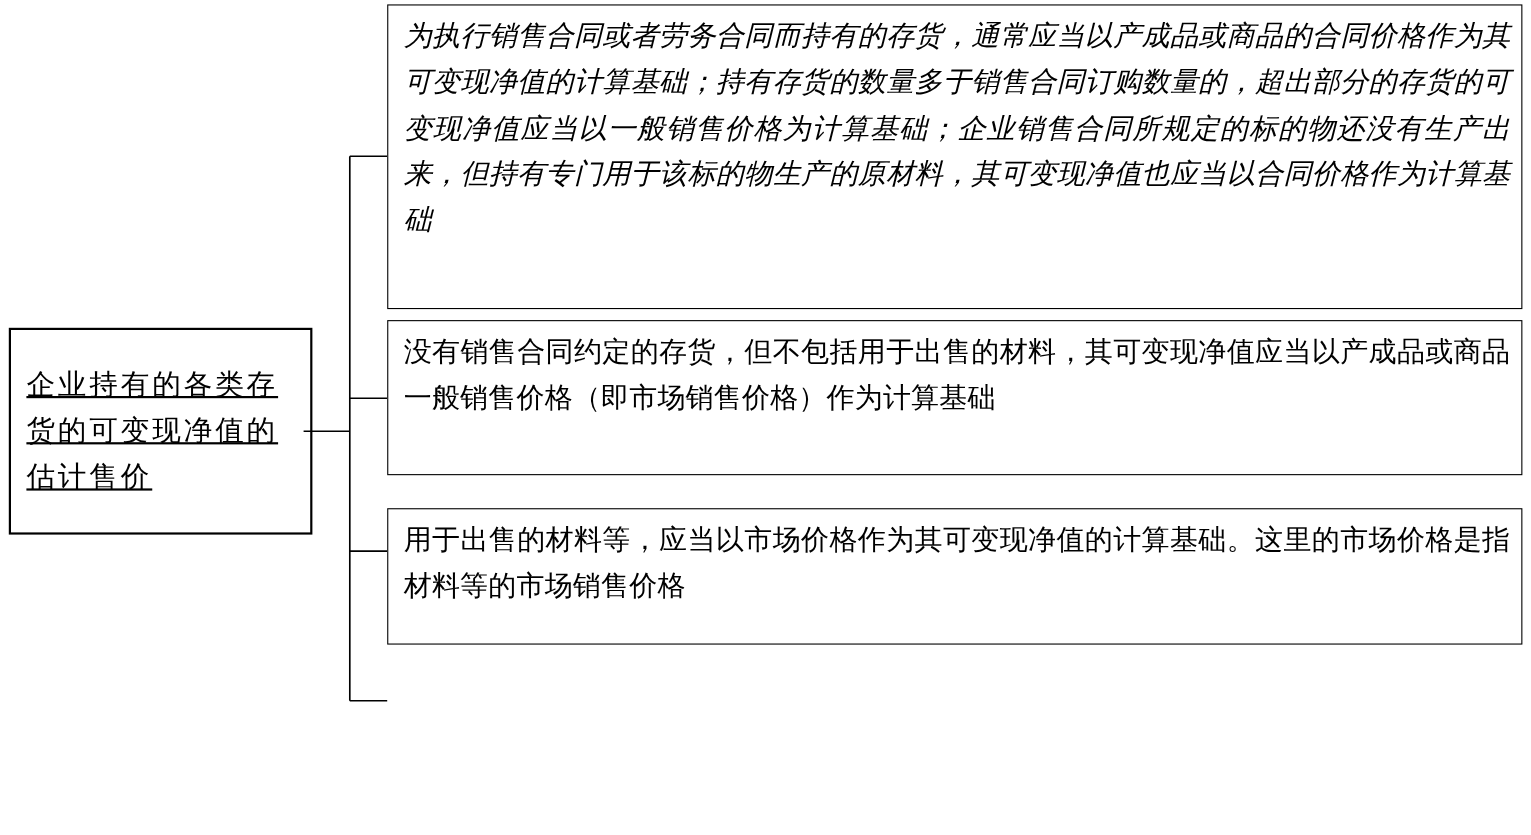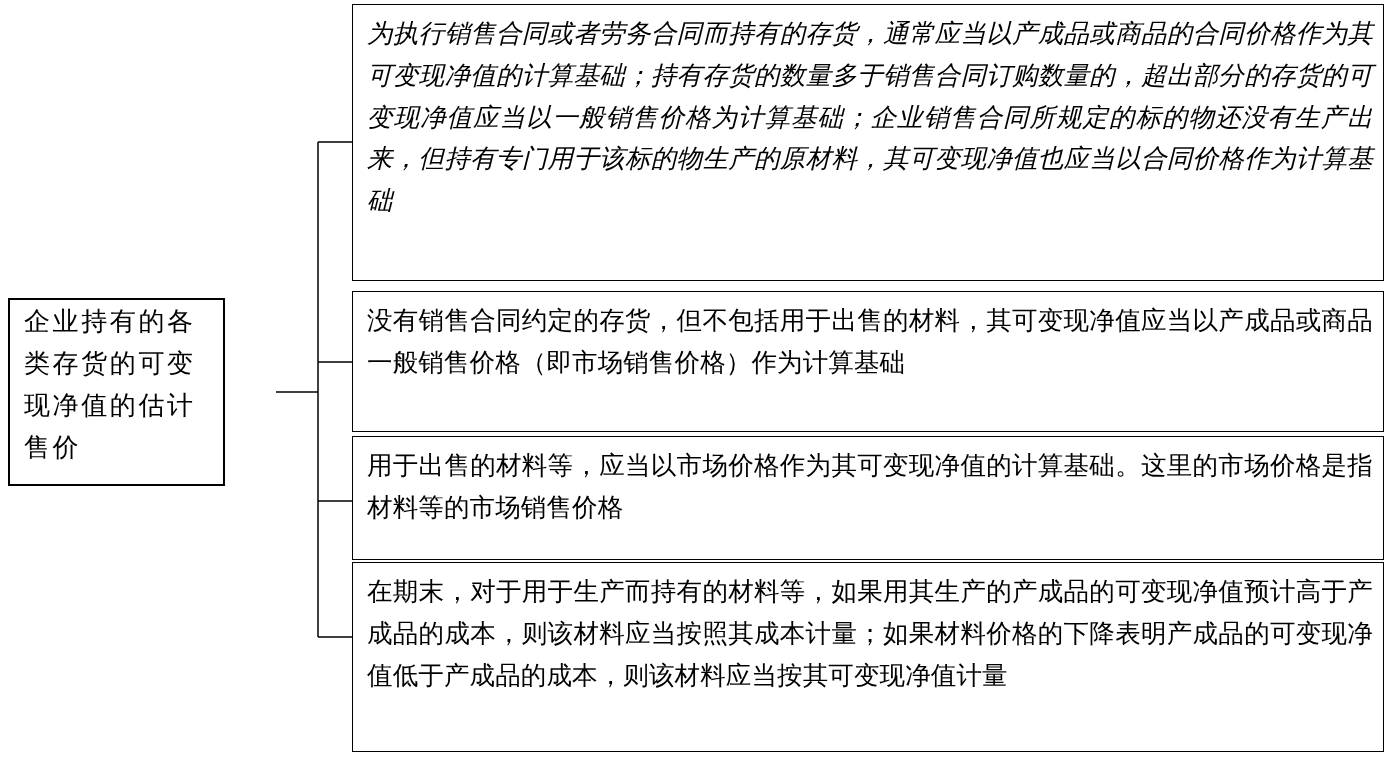--- a/index.html
+++ b/index.html
@@ -18,26 +18,28 @@
     position: relative;
     width: 1392px;
     height: 759px;
   }
 
   
   .root-node {
     position: absolute;
     left: 8px;
     top: 298px;
-    width: 217px;
+    width: 276px;
     height: 188px;
     border: 2px solid #000;
     box-sizing: border-box;
     display: flex;
+    align-items: center;
     justify-content: flex-start;
+    text-decoration: underline;
   }
   .root-text {
     font-size: 26px;
     line-height: 1.62;
     letter-spacing: 0.10em;
     padding: 0 14px;
     text-align: left;
     width: 100%;
     box-sizing: border-box;
   }
@@ -59,21 +61,21 @@
     letter-spacing: 0.005em;
     padding: 8px 10px 6px 14px;
     text-align: justify;
     text-justify: inter-ideograph;
     width: 100%;
     box-sizing: border-box;
   }
 
   #branch-1 { top: 4px;   height: 277px; font-style: italic; }
   #branch-2 { top: 291px; height: 141px; }
-  #branch-3 { top: 436px; height: 124px;  }
+  #branch-3 { top: 462px; height: 124px;  }
   #branch-4 { top: 562px; height: 190px; }
 
   
   #connectors {
     position: absolute;
     left: 0;
     top: 0;
     width: 1392px;
     height: 759px;
     pointer-events: none;
@@ -105,17 +107,14 @@
   </div>
 
   <div class="branch" id="branch-2">
     <div class="btext">没有销售合同约定的存货，但不包括用于出售的材料，其可变现净值应当以产成品或商品一般销售价格（即市场销售价格）作为计算基础</div>
   </div>
 
   <div class="branch" id="branch-3">
     <div class="btext">用于出售的材料等，应当以市场价格作为其可变现净值的计算基础。这里的市场价格是指材料等的市场销售价格</div>
   </div>
 
-  <div class="branch" id="branch-4">
-    <div class="btext">在期末，对于用于生产而持有的材料等，如果用其生产的产成品的可变现净值预计高于产成品的成本，则该材料应当按照其成本计量；如果材料价格的下降表明产成品的可变现净值低于产成品的成本，则该材料应当按其可变现净值计量</div>
-  </div>
 
 </div>
 
 </body></html>

